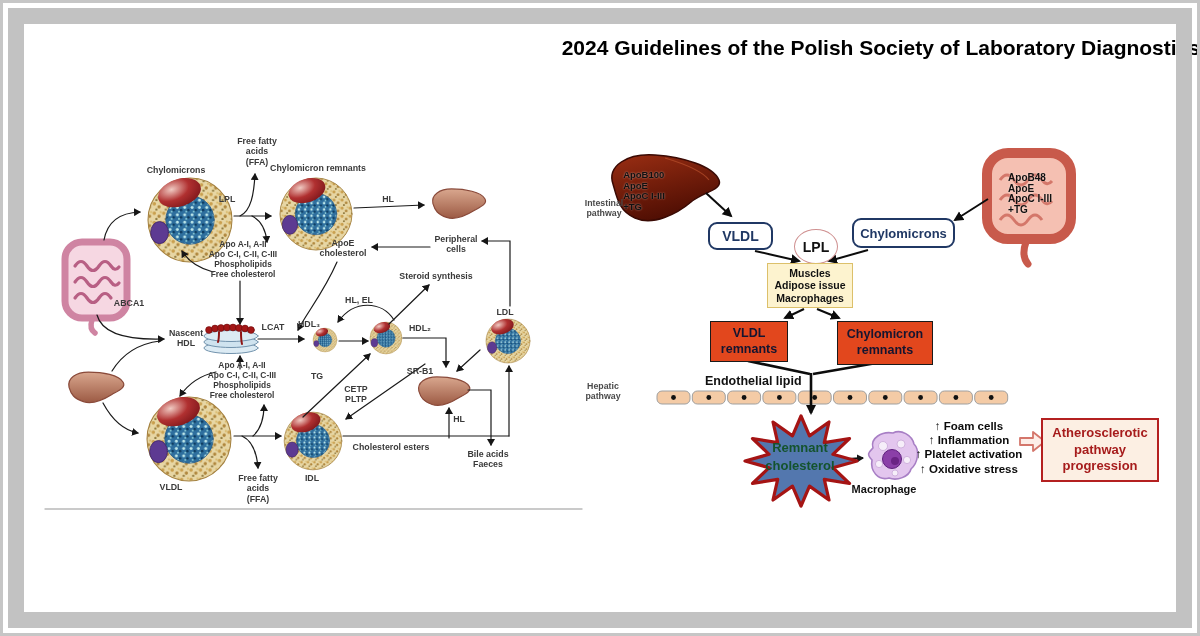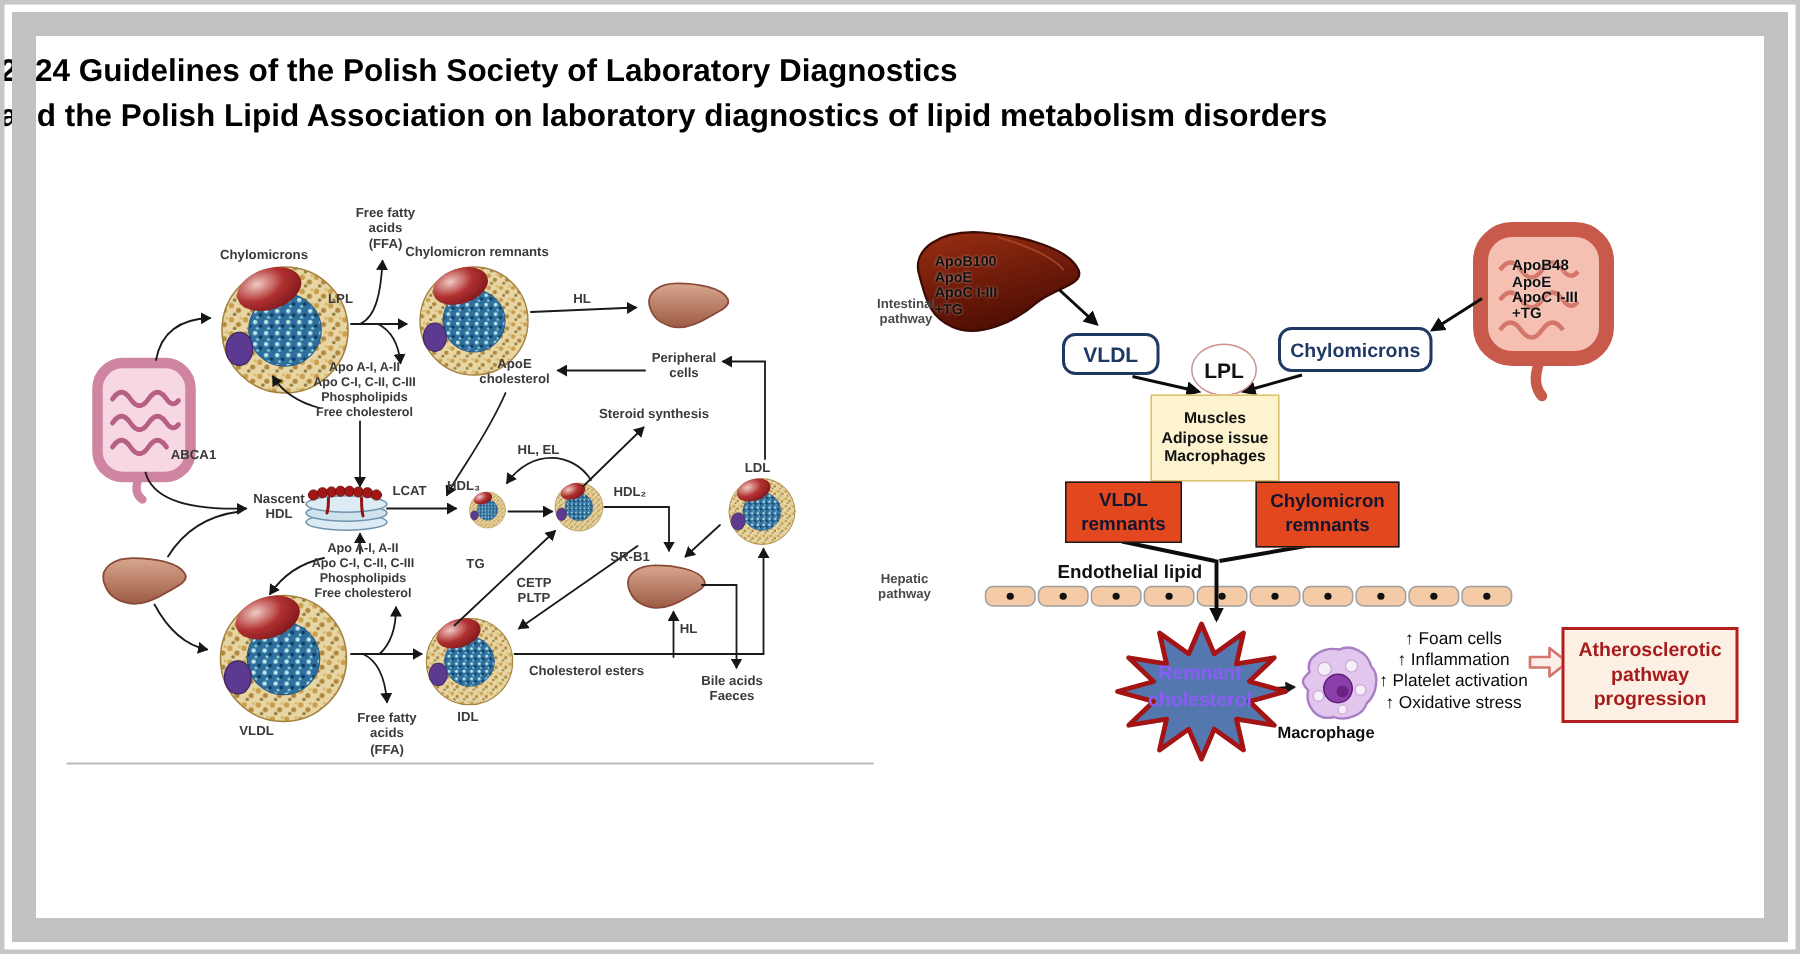--- a/index.html
+++ b/index.html
@@ -5,21 +5,21 @@
   html,body{margin:0;padding:0;}
   body{
     width:1200px;height:636px;position:relative;background:#ffffff;
     font-family:"Liberation Sans","DejaVu Sans",sans-serif;overflow:hidden;
   }
   
   .frame-line{position:absolute;inset:0;border:3px solid #c6c6c6;pointer-events:none;z-index:10;}
   .frame-band{position:absolute;inset:8px;border:16px solid #c2c2c2;pointer-events:none;z-index:10;}
   
   .title{
-    position:absolute;left:0;right:0;top:33px;text-align:left;
+    position:absolute;left:0;right:0;top:33px;text-align:right;
     font-weight:bold;font-size:21px;line-height:30px;color:#000;z-index:2;
   }
   
   .lbl{
     position:absolute;transform:translate(-50%,-50%);
     font-size:8.8px;line-height:1.18;color:#3a3a3a;text-align:center;
     white-space:pre;z-index:3;font-weight:bold;
   }
   .lbl.small{font-size:8.4px;}
   .lbl.path{color:#4a4a4a;margin-left:46px;}
@@ -54,26 +54,26 @@
     display:flex;align-items:center;justify-content:center;
     font-weight:bold;font-size:14px;color:#111;
   }
   .organ-text{
     position:absolute;transform:translate(-50%,-50%);font-weight:bold;
     text-align:left;white-space:pre;z-index:3;color:#101010;
     text-shadow:0 0 2px rgba(255,255,255,0.55);
   }
   .star-text{
     position:absolute;transform:translate(-50%,-50%);font-weight:bold;
-    font-size:13px;line-height:1.35;color:#8b5cf6;text-align:center;white-space:pre;z-index:3;
+    font-size:13px;line-height:1.35;color:#14532d;text-align:center;white-space:pre;z-index:3;
   }
   .effects{
     position:absolute;left:901px;top:419px;width:136px;z-index:3;text-align:center;
   }
-  .effect-line{font-weight:normal;font-size:11.5px;line-height:14.2px;color:#0a0a0a;white-space:pre;}
+  .effect-line{font-weight:bold;font-size:11.5px;line-height:14.2px;color:#0a0a0a;white-space:pre;}
   svg{position:absolute;left:0;top:0;z-index:1;}
 </style>
 </head>
 <body>
 
 <svg width="1200" height="636" viewBox="0 0 1200 636">
   <defs>
     <marker id="ah" markerUnits="userSpaceOnUse" markerWidth="8" markerHeight="8" refX="6" refY="4" orient="auto">
       <path d="M0,0 L7,4 L0,8 Z" fill="#161616"></path>
     </marker>
@@ -257,21 +257,20 @@
 
     <polygon points="1020,438 1033,438 1033,432 1045,441.5 1033,451 1033,445 1020,445" fill="#fdeee8" stroke="#d4766b" stroke-width="1.8" stroke-linejoin="round"></polygon>
   </g>
 </svg>
 
 <div class="frame-band"></div>
 <div class="frame-line"></div>
 
 <div class="title">
   <div>2024 Guidelines of the Polish Society of Laboratory Diagnostics</div>
-  <div>and the Polish Lipid Association on laboratory diagnostics of lipid metabolism disorders</div>
 </div>
 
 <div class="lbl" style="left:257px;top:152px">Free fatty
 acids
 (FFA)</div>
 <div class="lbl" style="left:176px;top:170px">Chylomicrons</div>
 <div class="lbl" style="left:227px;top:199px">LPL</div>
 <div class="lbl" style="left:318px;top:168px">Chylomicron remnants</div>
 <div class="lbl" style="left:388px;top:199px">HL</div>
 <div class="lbl path" style="left:558px;top:208px">Intestinal
@@ -318,21 +317,21 @@
 ApoC I-III
 +TG</div>
 <div class="organ-text" style="left:1030px;top:194px;font-size:10px;line-height:10.5px">ApoB48
 ApoE
 ApoC I-III
 +TG</div>
 
 <div class="node-box box-white" style="left:708px;top:222px;width:65px;height:28px">VLDL</div>
 <div class="lpl-ellipse">LPL</div>
 <div class="node-box box-white" style="left:852px;top:218px;width:103px;height:30px;font-size:13px">Chylomicrons</div>
-<div class="node-box box-muscles" style="left:767px;top:263px;width:86px;height:58px">Muscles
+<div class="node-box box-muscles" style="left:767px;top:263px;width:86px;height:45px">Muscles
 Adipose issue
 Macrophages</div>
 <div class="node-box box-remnant" style="left:710px;top:321px;width:78px;height:41px">VLDL
 remnants</div>
 <div class="node-box box-remnant" style="left:837px;top:321px;width:96px;height:44px">Chylomicron
 remnants</div>
 
 <div class="rlbl" style="left:705px;top:381px;font-size:12.5px;transform:translate(0,-50%)">Endothelial lipid</div>
 
 <div class="star-text" style="left:800px;top:457px">Remnant

